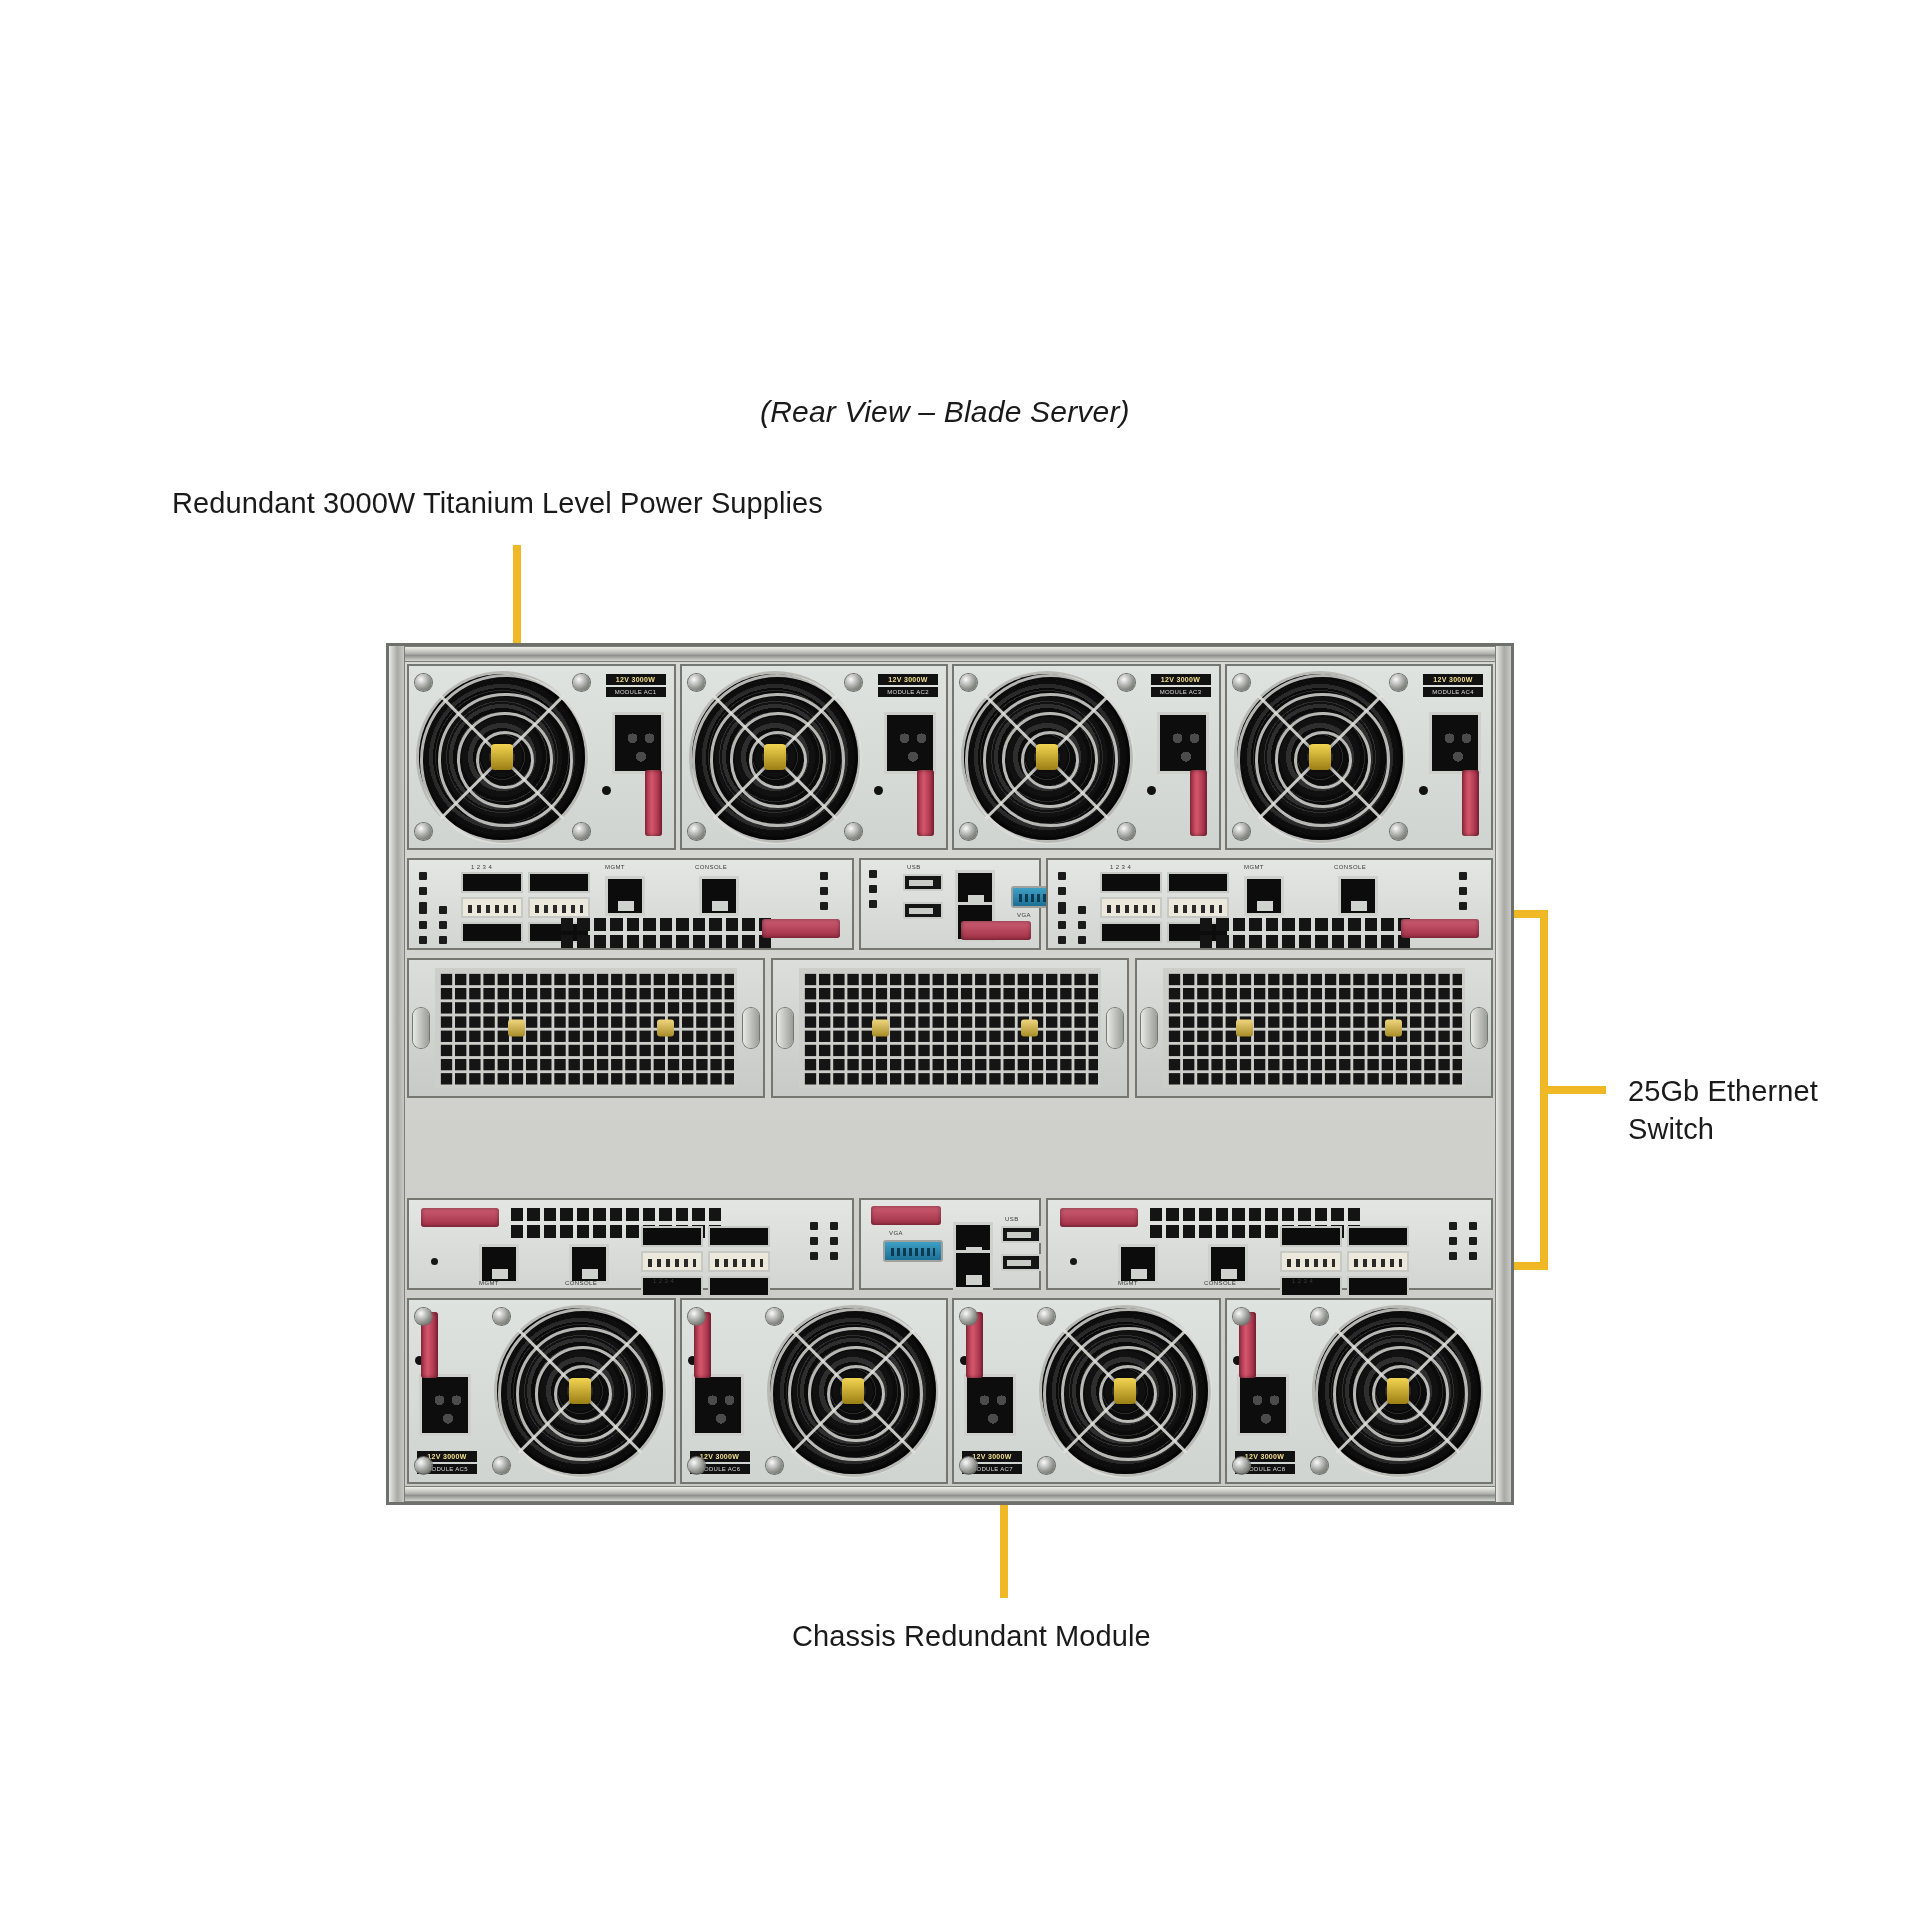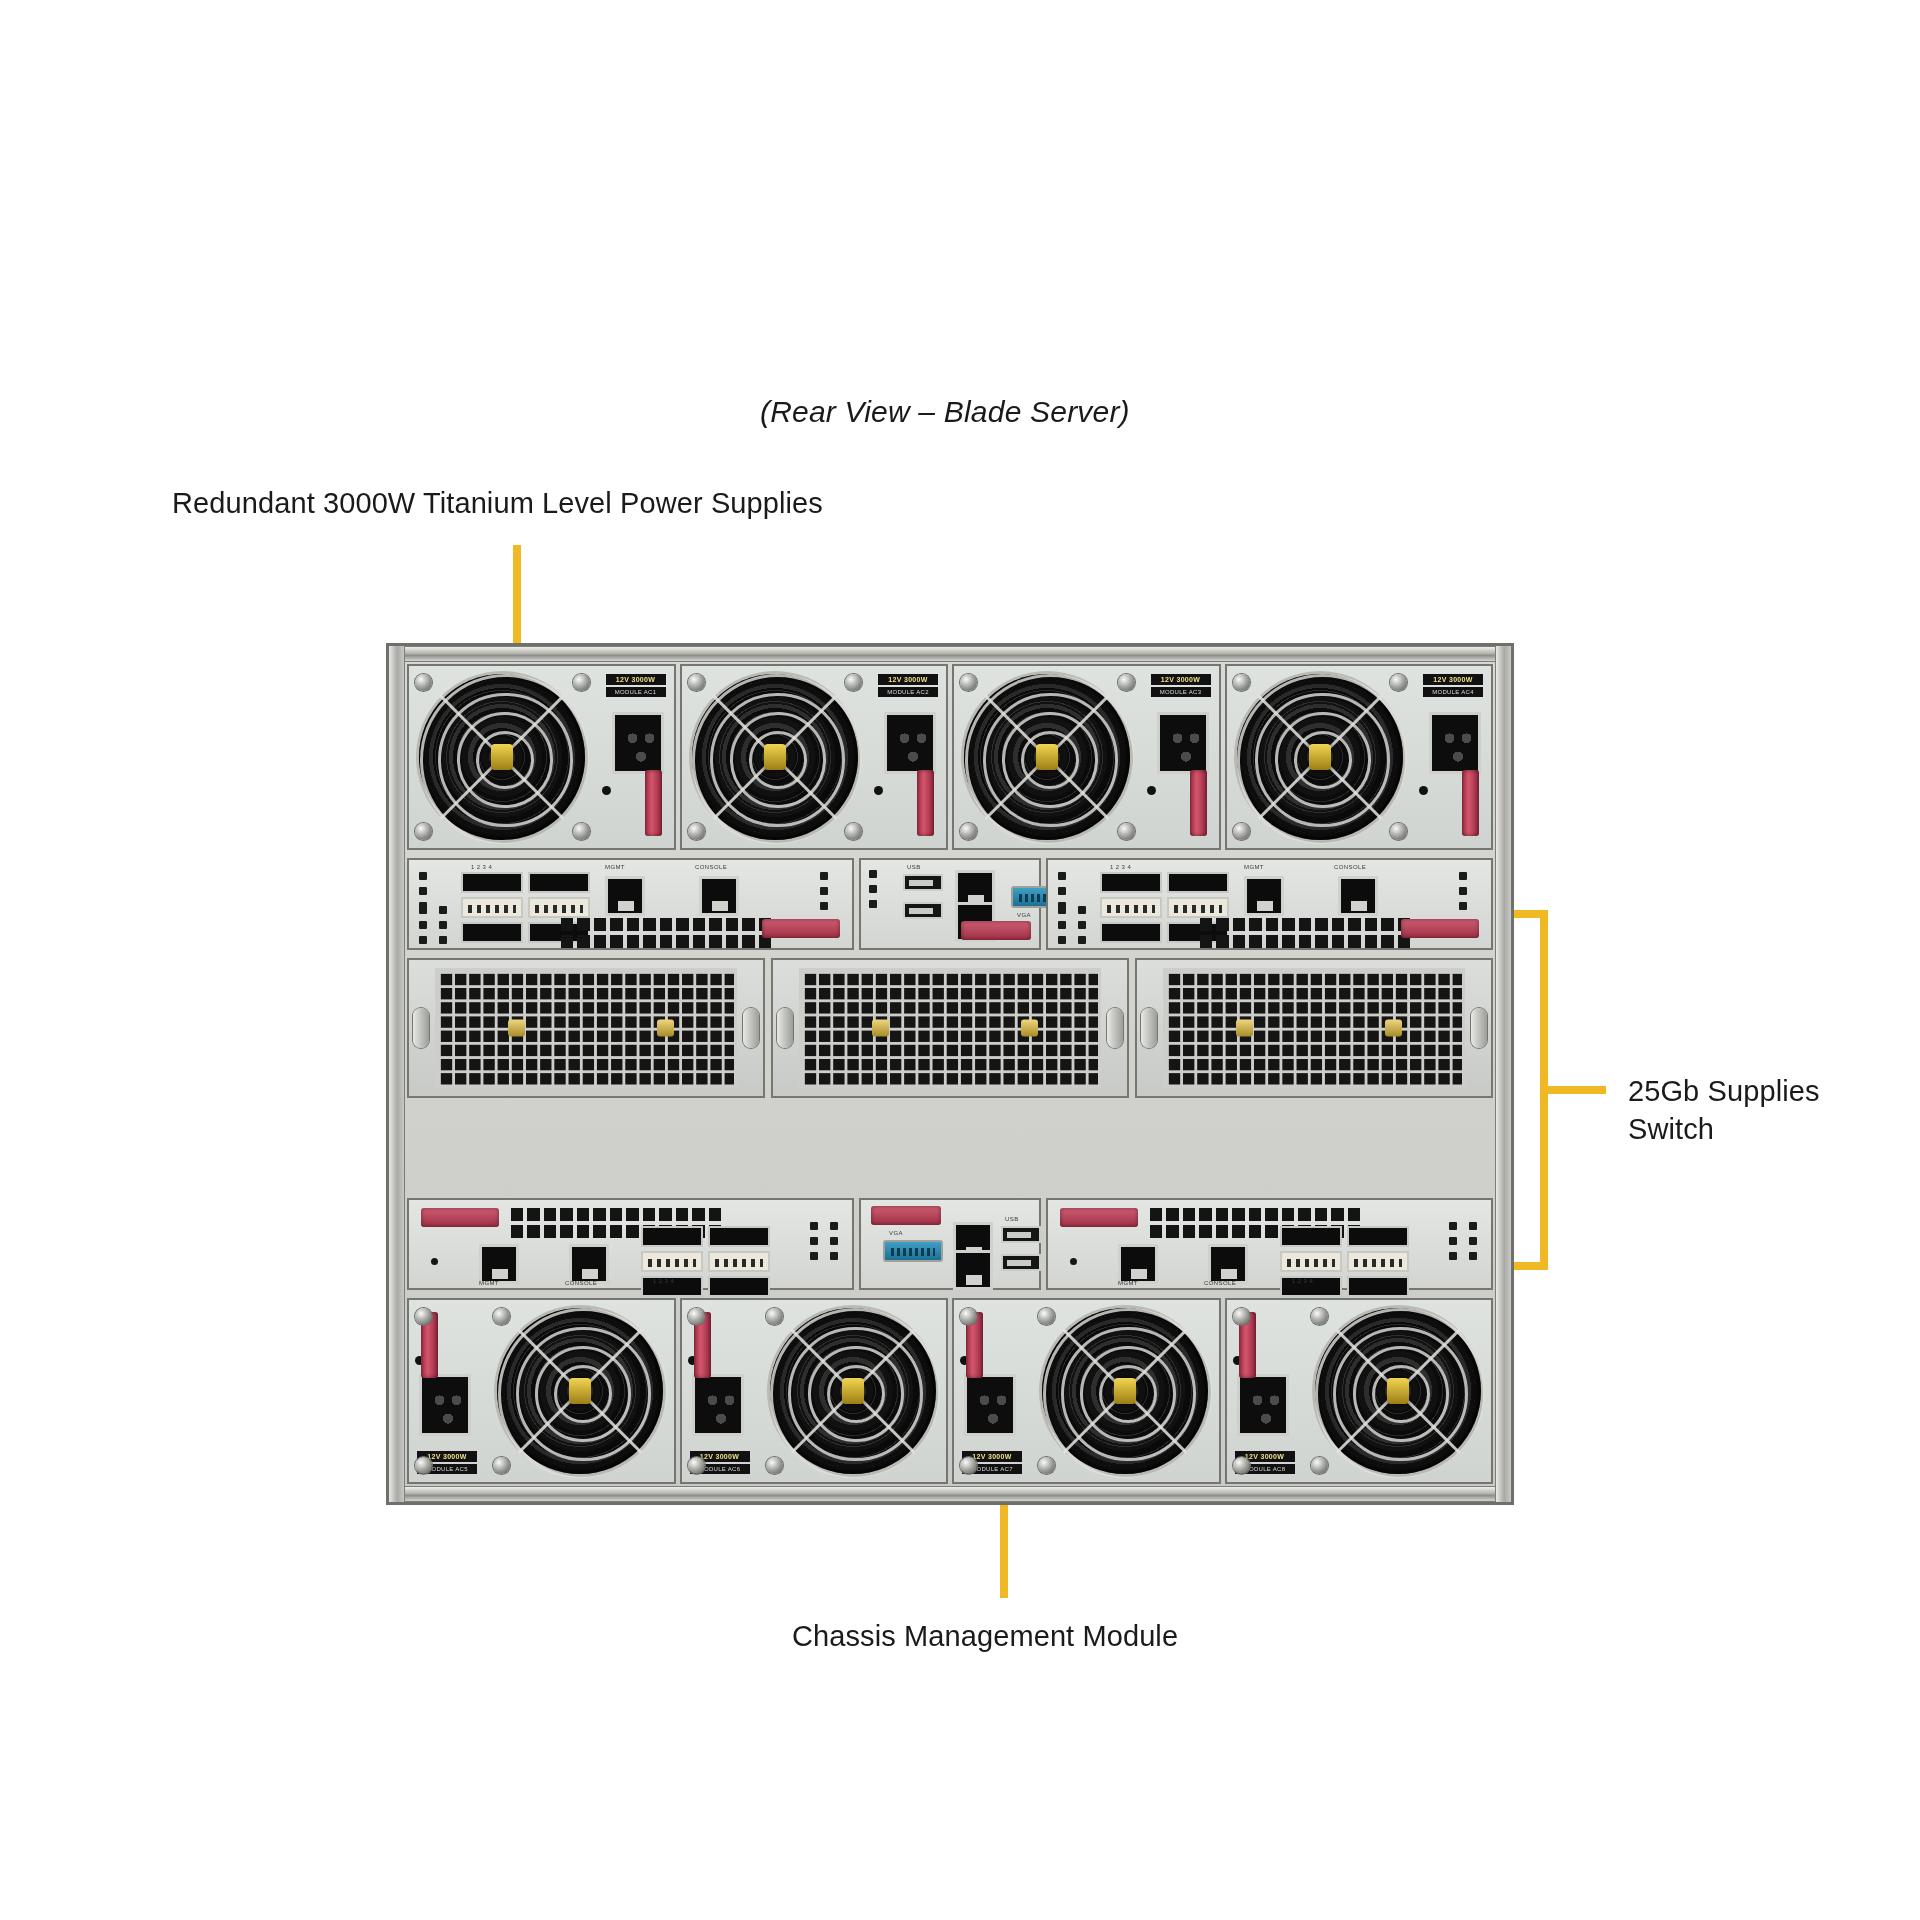--- a/index.html
+++ b/index.html
@@ -153,22 +153,22 @@
         width:16px;height:40px;border-radius:8px;
         background:linear-gradient(90deg,#e8e9e4,#9b9d98);box-shadow:0 0 0 1px #75776f;}
 
   .mark{position:absolute;width:7px;height:7px;border-radius:50%;background:#161616;}
 </style>
 </head>
 <body>
 
 <div class="view-title">(Rear View – Blade Server)</div>
 <div class="lbl" id="lbl-psu">Redundant  3000W Titanium  Level Power Supplies</div>
-<div class="lbl" id="lbl-sw">25Gb Supplies Switch</div>
-<div class="lbl" id="lbl-cmm">Chassis Management  Module</div>
+<div class="lbl" id="lbl-sw">25Gb Ethernet Switch</div>
+<div class="lbl" id="lbl-cmm">Chassis Redundant  Module</div>
 
 <div class="lead" id="lead-psu"></div>
 <div class="lead" id="lead-cmm"></div>
 <div class="lead" id="lead-sw-h-top"></div>
 <div class="lead" id="lead-sw-v"></div>
 <div class="lead" id="lead-sw-h-bot"></div>
 <div class="lead" id="lead-sw-h-mid"></div>
 
 <div id="chassis">
   <div class="rail" id="rail-top"></div>

